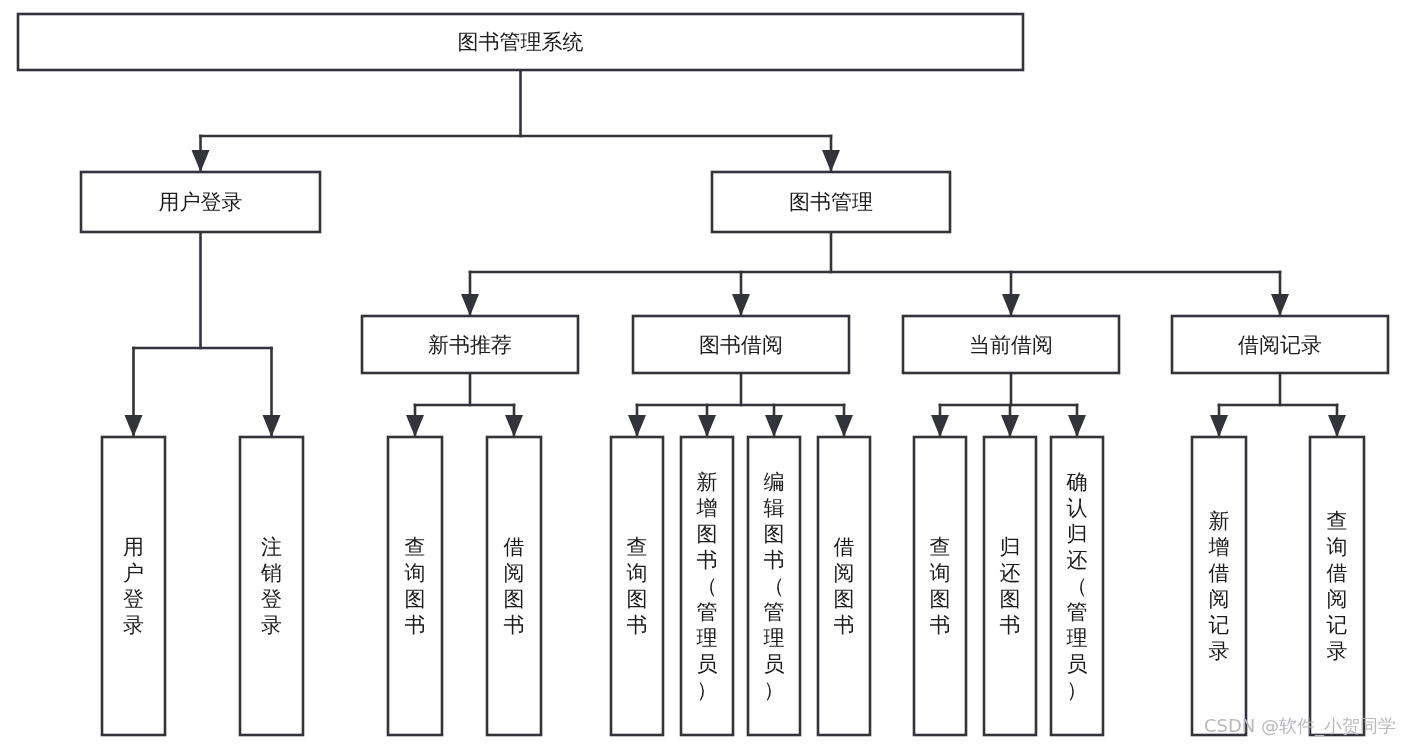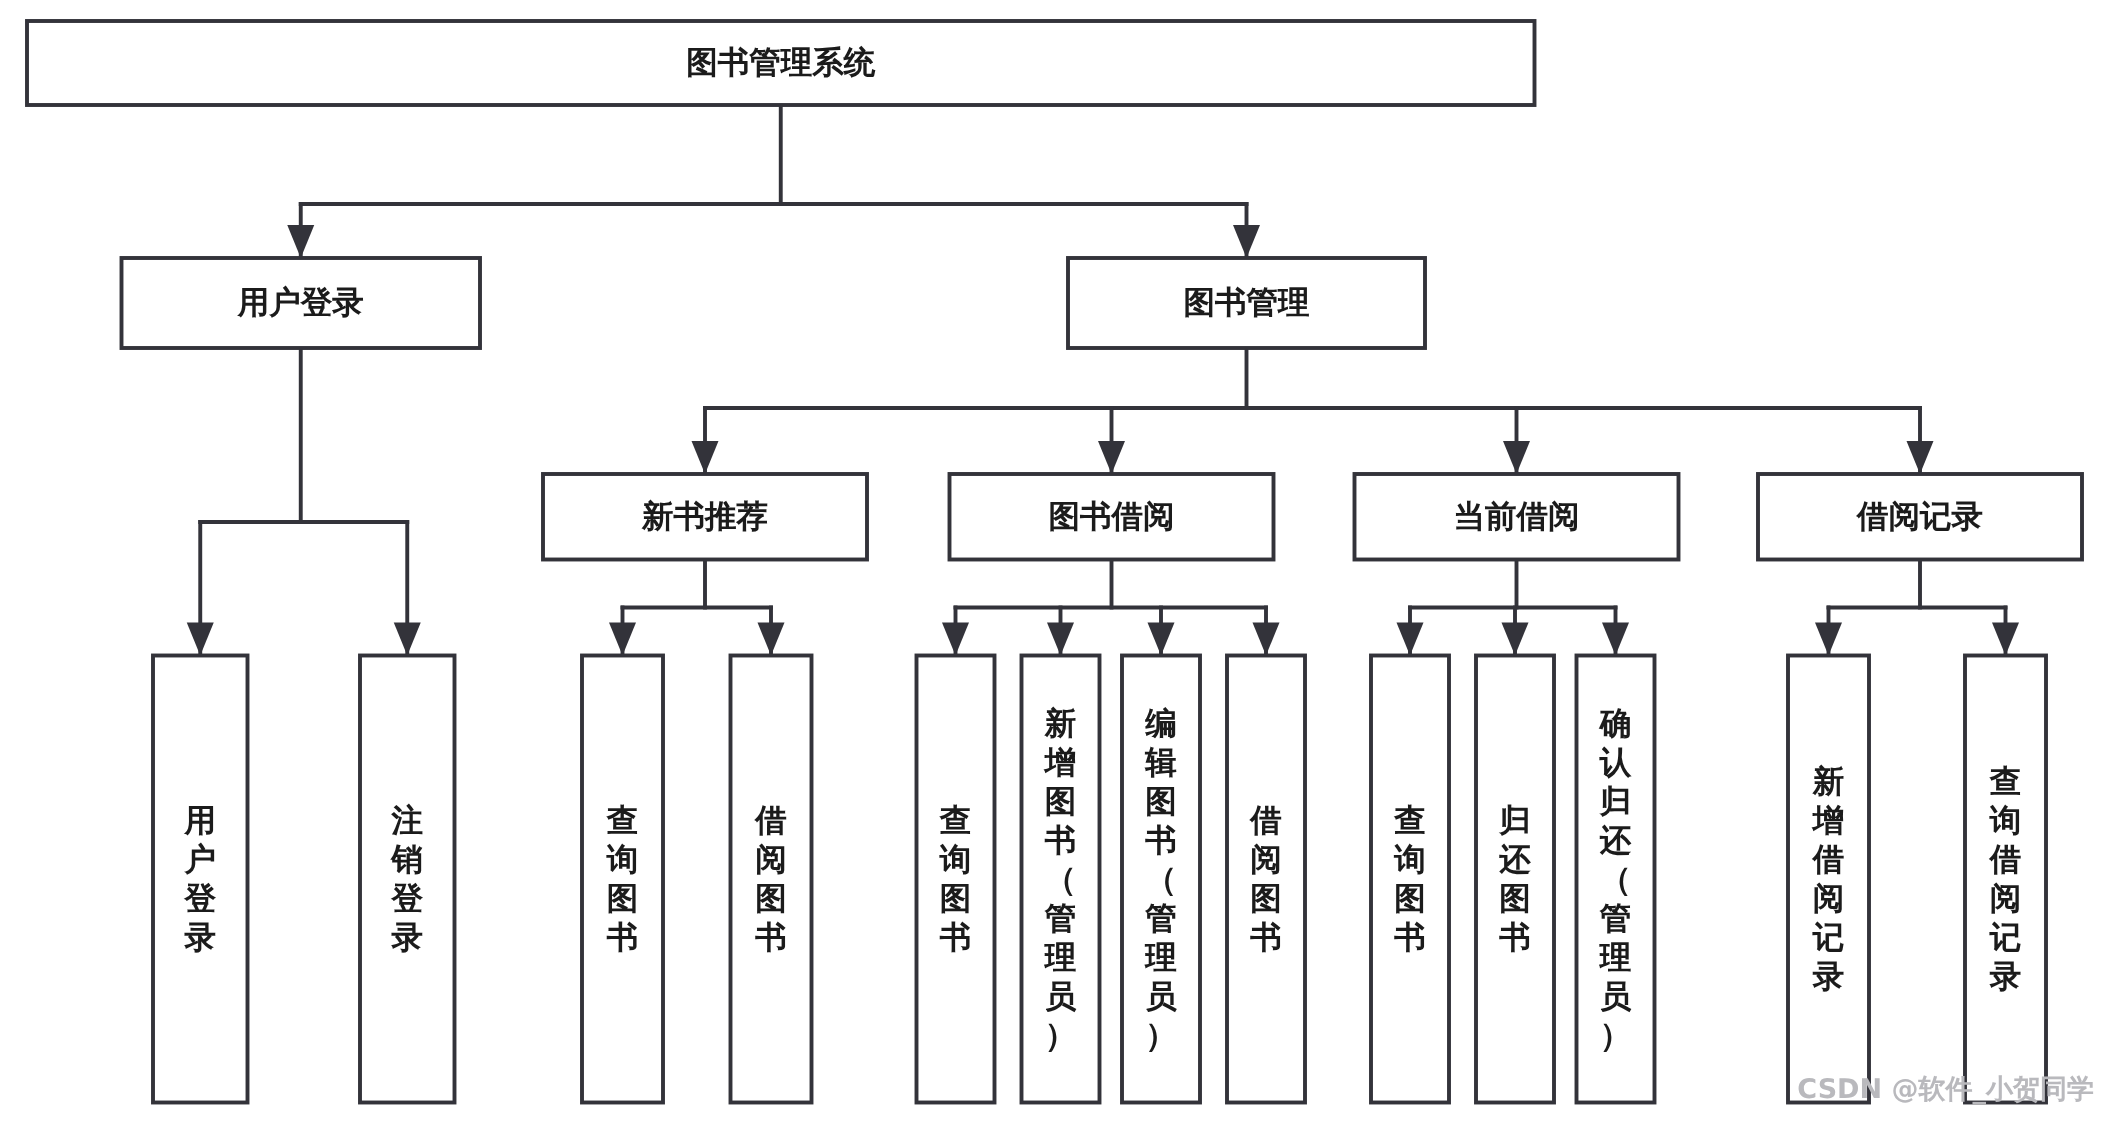--- a/index.html
+++ b/index.html
@@ -11,21 +11,20 @@
     width: 1405px;
     height: 747px;
     font-family: "DejaVu Sans", "Liberation Sans", sans-serif;
     overflow: hidden;
     position: relative;
   }
   #diagram-root {
     position: relative;
     width: 1128px;
     height: 747px;
-    font-weight: bold;
   }
   svg#tree-svg {
     position: absolute;
     top: 0;
     left: 0;
     width: 1405px;
     height: 747px;
     display: block;
   }
   .node-box {

